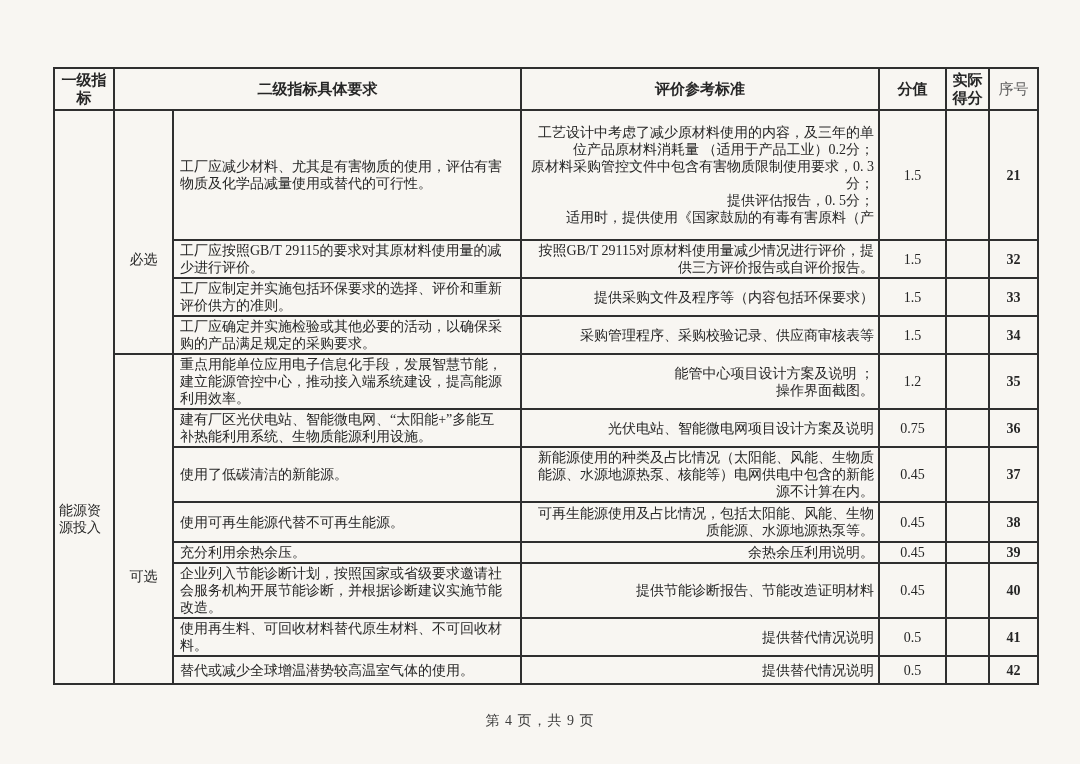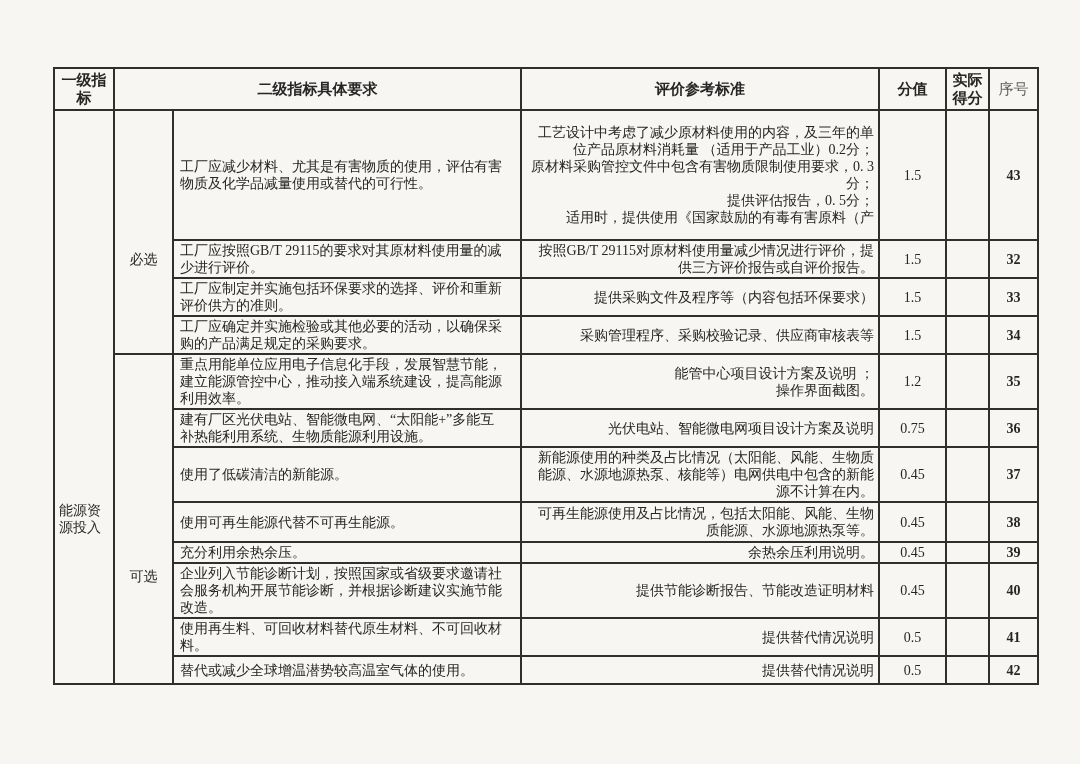--- a/index.html
+++ b/index.html
@@ -85,21 +85,21 @@
       <tr class="r31">
         <td rowspan="12" class="c-level1">能源资源投入</td>
         <td rowspan="4" class="c-group g-required">必选</td>
         <td class="c-req">工厂应减少材料、尤其是有害物质的使用，评估有害物质及化学品减量使用或替代的可行性。</td>
         <td class="c-std">工艺设计中考虑了减少原材料使用的内容，及三年的单位产品原材料消耗量 （适用于产品工业）0.2分；
 原材料采购管控文件中包含有害物质限制使用要求，0. 3分；
 提供评估报告，0. 5分；
 适用时，提供使用《国家鼓励的有毒有害原料（产</td>
         <td class="c-score">1.5</td>
         <td class="c-actual"></td>
-        <td class="c-no">43</td>
+        <td class="c-no">21</td>
       </tr>
       <tr class="r32">
         <td class="c-req">工厂应按照GB/T 29115的要求对其原材料使用量的减少进行评价。</td>
         <td class="c-std">按照GB/T 29115对原材料使用量减少情况进行评价，提供三方评价报告或自评价报告。</td>
         <td class="c-score">1.5</td>
         <td class="c-actual"></td>
         <td class="c-no">32</td>
       </tr>
       <tr class="r33">
         <td class="c-req">工厂应制定并实施包括环保要求的选择、评价和重新评价供方的准则。</td>
@@ -169,13 +169,14 @@
       <tr class="r42">
         <td class="c-req">替代或减少全球增温潜势较高温室气体的使用。</td>
         <td class="c-std">提供替代情况说明</td>
         <td class="c-score">0.5</td>
         <td class="c-actual"></td>
         <td class="c-no">42</td>
       </tr>
     </tbody>
   </table>
 
+  <div class="footer">第 4 页，共 9 页</div>
 </div>
 
 </body></html>

